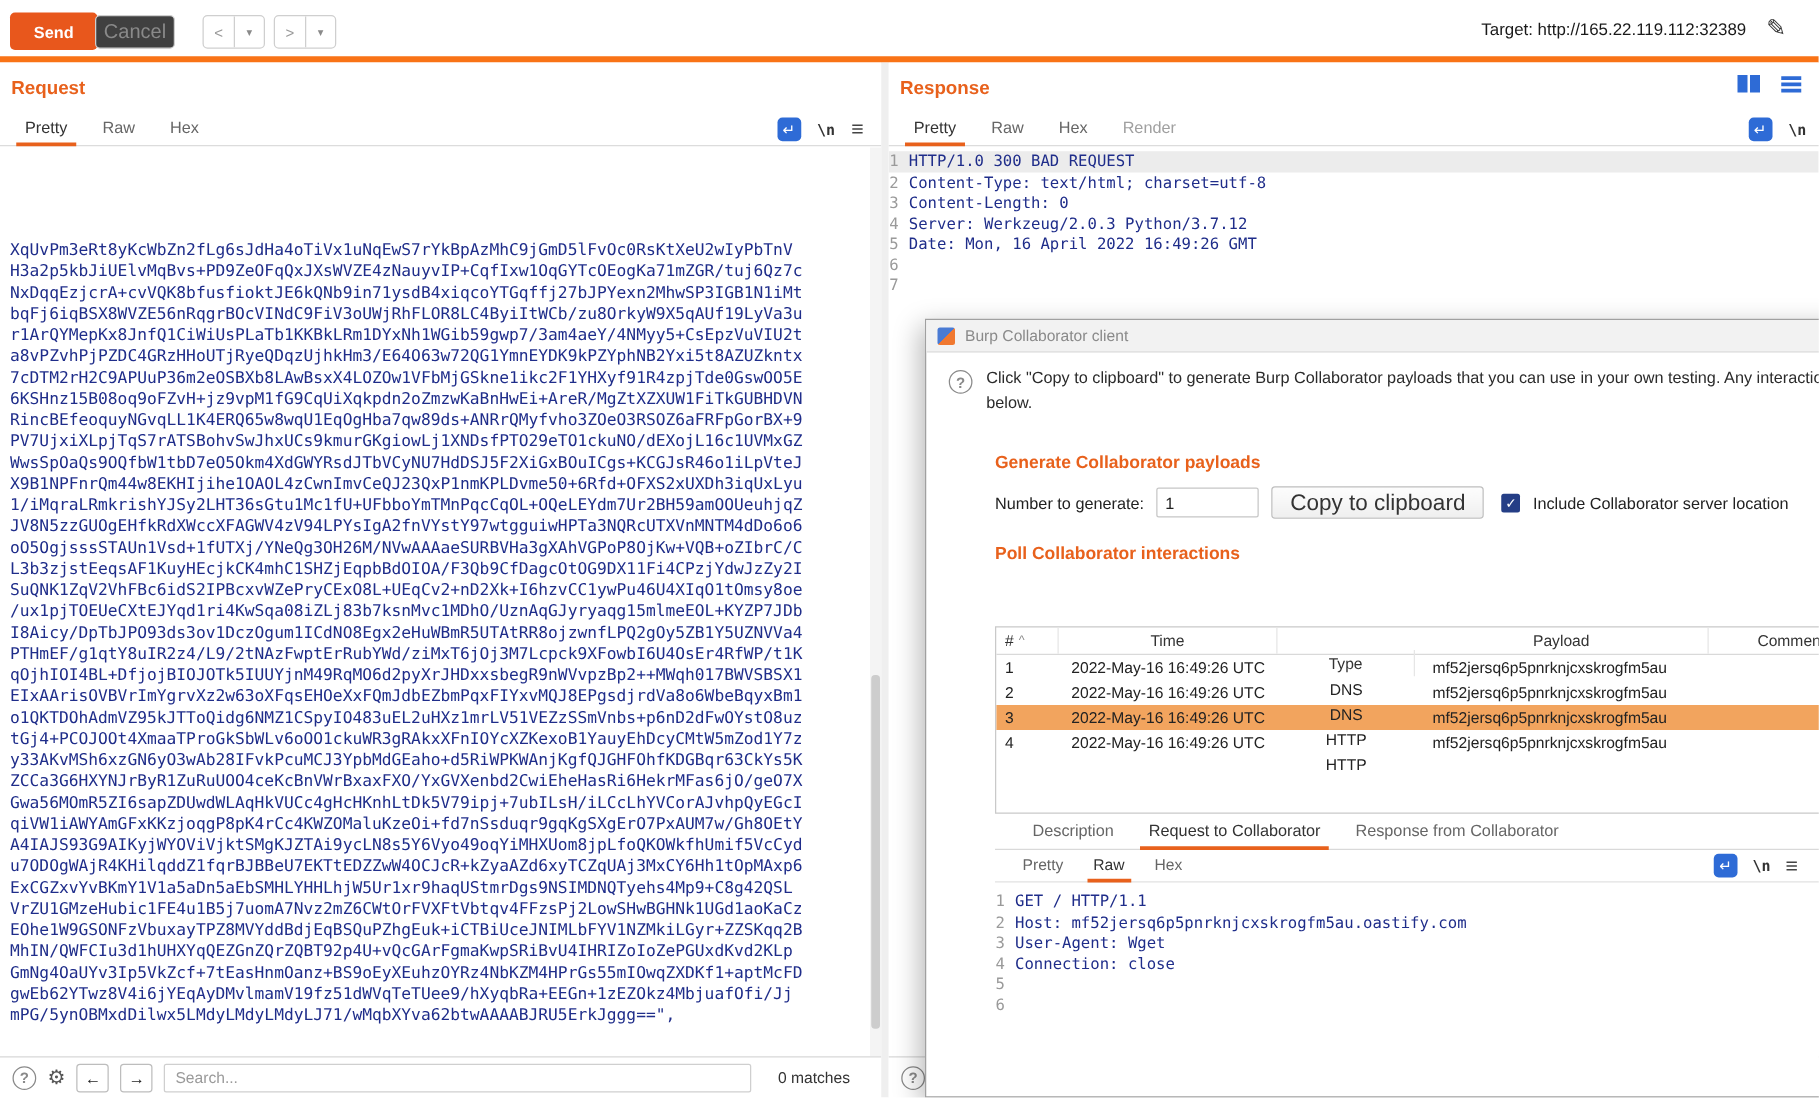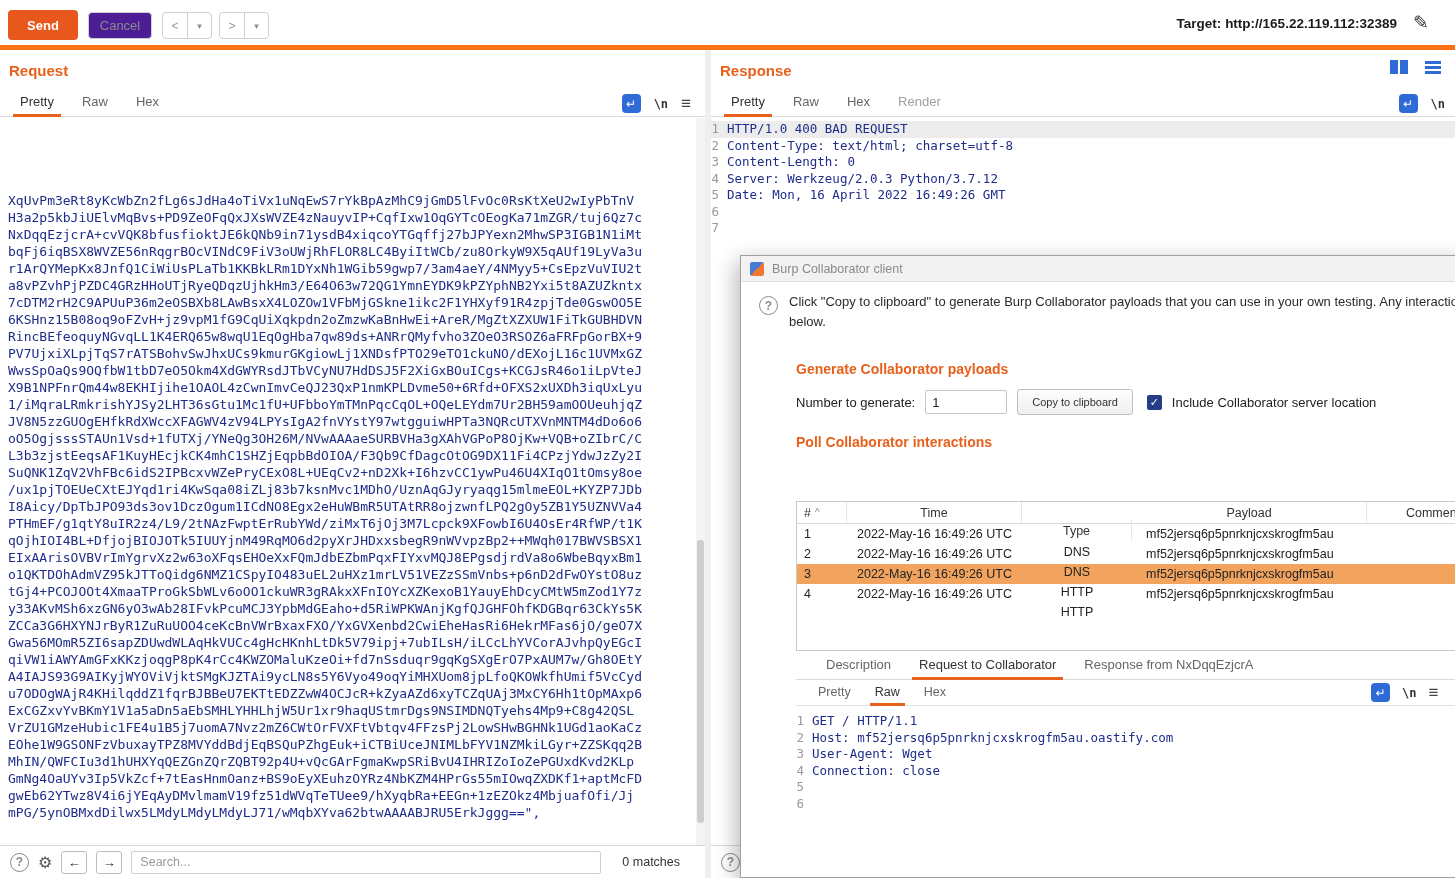--- a/index.html
+++ b/index.html
@@ -3,27 +3,27 @@
 <meta charset="utf-8">
 <style>
   *{margin:0;padding:0;box-sizing:border-box;}
   html,body{width:1455px;height:878px;}
   body{position:relative;overflow:hidden;background:#fff;color:#222;font-family:"Liberation Sans",sans-serif;}
 
   
   .toolbar{position:absolute;left:0;top:0;right:0;height:50px;background:#fff;border-bottom:5px solid #f97316;}
   .btn-send{position:absolute;left:8px;top:10px;width:70px;height:30px;background:#e8571c;color:#fff;
     font-weight:bold;font-size:13px;border:none;border-radius:4px;font-family:inherit;}
-  .btn-cancel{position:absolute;left:88px;top:12px;width:64px;height:27px;background:#4c1d95;color:#8a8a8a;
-    font-size:13px;border:1px solid #cfcfcf;border-radius:4px;font-family:inherit;}
+  .btn-cancel{position:absolute;left:76px;top:12px;width:64px;height:27px;background:#404040;color:#8a8a8a;
+    font-size:16px;border:1px solid #cfcfcf;border-radius:4px;font-family:inherit;}
   .split{position:absolute;top:12px;height:27px;display:flex;border:1px solid #cfcfcf;border-radius:4px;
     overflow:hidden;background:#fff;color:#9a9a9a;}
   .split .seg{width:24px;display:flex;align-items:center;justify-content:center;font-size:12px;}
   .split .seg + .seg{border-left:1px solid #cfcfcf;font-size:9px;color:#8a8a8a;}
-  .target{position:absolute;right:58px;top:16px;font-size:13.5px;font-weight:bold;color:#1a1a1a;white-space:nowrap;}
+  .target{position:absolute;right:58px;top:16px;font-size:13.5px;font-weight:normal;color:#1a1a1a;white-space:nowrap;}
   .pencil{position:absolute;right:26px;top:11px;font-size:19px;color:#333;cursor:pointer;}
 
   
   .left-panel{position:absolute;top:50px;left:0;width:705px;bottom:0;background:#fff;}
   .splitter{position:absolute;top:50px;left:705px;width:6px;bottom:0;background:#efefef;}
   .right-panel{position:absolute;top:50px;left:711px;right:0;bottom:0;background:#fff;}
   .panel-title{position:absolute;left:9px;top:12px;font-size:15px;font-weight:bold;color:#e8611c;}
   .tabrow{position:absolute;left:0;right:0;top:40px;height:27px;border-bottom:1px solid #dcdcdc;
     display:flex;align-items:flex-end;padding-left:6px;}
   .tab{position:relative;padding:5px 14px 7px;font-size:13px;color:#666;cursor:pointer;}
@@ -76,21 +76,21 @@
   .collab-title{height:26px;background:#f2f2f2;border-bottom:1px solid #ddd;display:flex;align-items:center;
     gap:8px;padding:0 9px;}
   .burp-ic{width:14px;height:14px;border-radius:2px;background:linear-gradient(135deg,#4a7bd4 50%,#f07830 50%);flex:none;}
   .collab-title-text{font-size:12.5px;color:#8a8a8a;}
   .collab-help{position:absolute;left:18px;top:40px;}
   .collab-intro{position:absolute;left:48px;top:36px;width:960px;font-size:13px;line-height:20px;color:#2b2b2b;}
   .chead{position:absolute;left:55px;font-size:14px;font-weight:bold;color:#e8611c;}
   .crow{position:absolute;left:55px;display:flex;align-items:center;gap:10px;font-size:13px;color:#222;}
   .cinput{height:24px;border:1px solid #c6c6c6;border-radius:2px;font-size:13px;padding:0 6px;color:#222;font-family:inherit;}
   .cbtn{height:26px;border:1px solid #bfbfbf;border-radius:3px;background:linear-gradient(#fdfdfd,#efefef);
-    padding:0 14px;font-size:11px;color:#333;font-family:inherit;cursor:pointer;}
+    padding:0 14px;font-size:18px;color:#333;font-family:inherit;cursor:pointer;}
   .checkbox{width:15px;height:15px;background:#253e86;border-radius:2px;color:#fff;font-size:11px;
     display:flex;align-items:center;justify-content:center;cursor:pointer;flex:none;}
 
   .ctable{position:absolute;left:55px;top:245px;width:705px;height:150px;border:1px solid #c9c9c9;background:#fff;overflow:hidden;}
   .thead{display:flex;height:22px;align-items:center;border-bottom:1px solid #d9d9d9;font-size:12.5px;color:#333;}
   .thead > span{border-right:1px solid #e6e6e6;height:100%;display:flex;align-items:center;justify-content:center;}
   .c-num{width:50px;flex:none;}
   .c-time{width:175px;flex:none;text-align:left;justify-content:center;}
   .c-type{width:110px;flex:none;text-align:center;justify-content:center;margin-top:36px;}
   .c-payload{width:235px;flex:none;}
@@ -194,21 +194,21 @@
   </div>
   <div class="tabicons" style="right:10px;">
     <div class="wrapicon">↵</div>
     <div class="nlicon">\n</div>
   </div>
 
   <div class="resp-editor codearea">
 
   <div class="rl hl-line">
         <span class="ln">1</span>
-        <span class="lt">HTTP/1.0 400 BAD REQUEST</span>
+        <span class="lt">HTTP/1.0 300 BAD REQUEST</span>
       </div>
       <div class="rl">
         <span class="ln">2</span>
         <span class="lt">Content-Type: text/html; charset=utf-8</span>
       </div>
       <div class="rl">
         <span class="ln">3</span>
         <span class="lt">Content-Length: 0</span>
       </div>
       <div class="rl">
@@ -294,21 +294,21 @@
           <span class="c-type">HTTP</span>
           <span class="c-payload">mf52jersq6p5pnrknjcxskrogfm5au</span>
           <span class="c-comment"></span>
         </div>
       </div>
   </div>
 
   <div class="dtabs">
     <div class="tab">Description</div>
     <div class="tab sel">Request to Collaborator</div>
-    <div class="tab">Response from NxDqqEzjcrA</div>
+    <div class="tab">Response from Collaborator</div>
   </div>
 
   <div class="stabs">
     <div class="tab">Pretty</div>
     <div class="tab sel">Raw</div>
     <div class="tab">Hex</div>
   </div>
   <div class="stab-icons">
     <div class="wrapicon">↵</div>
     <div class="nlicon">\n</div>

